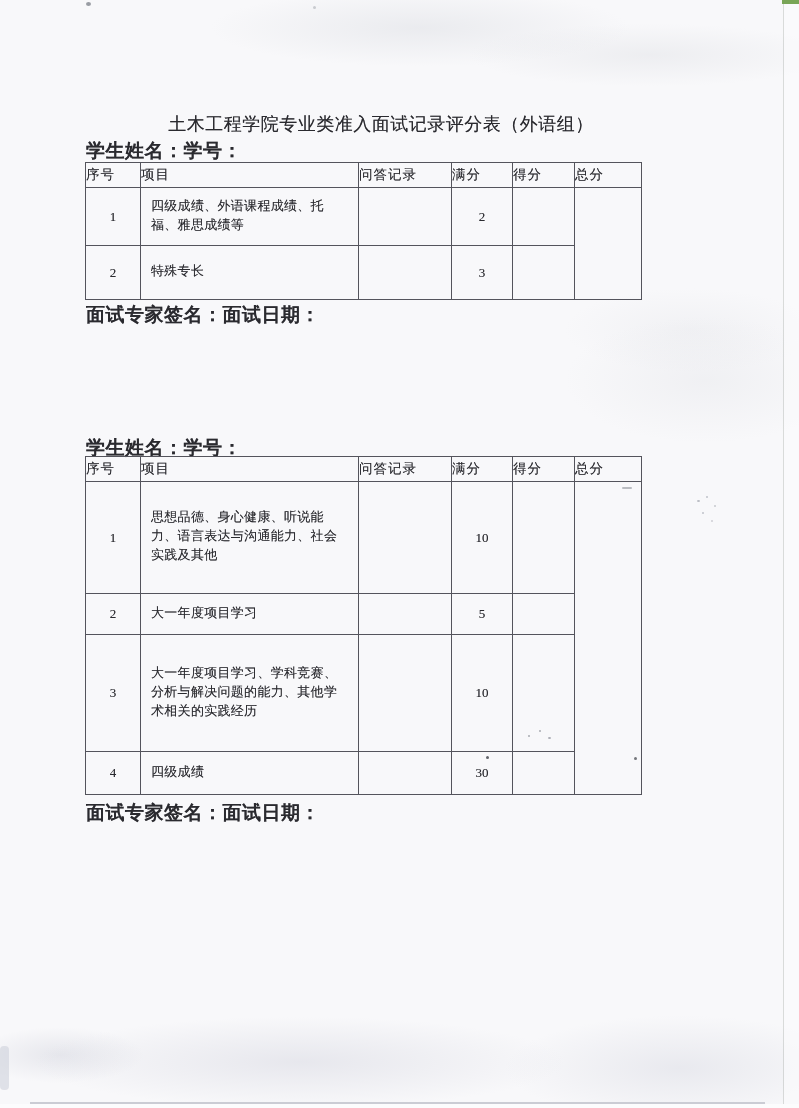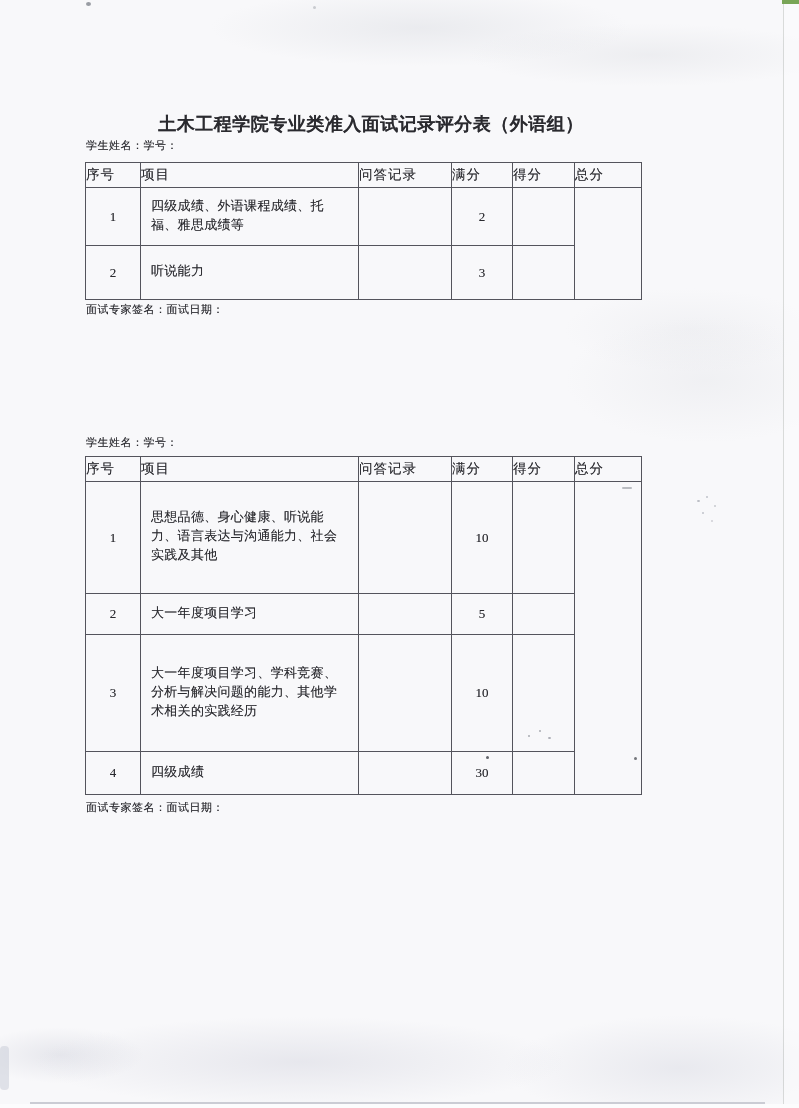--- a/index.html
+++ b/index.html
@@ -11,28 +11,28 @@
       radial-gradient(ellipse 300px 55px at 420px 28px, rgba(205,208,215,0.32), rgba(205,208,215,0) 70%),
       radial-gradient(ellipse 260px 45px at 650px 55px, rgba(208,210,216,0.28), rgba(208,210,216,0) 70%),
       radial-gradient(ellipse 200px 90px at 705px 380px, rgba(210,212,218,0.22), rgba(210,212,218,0) 70%),
       radial-gradient(ellipse 180px 60px at 690px 330px, rgba(212,214,220,0.20), rgba(212,214,220,0) 70%),
       radial-gradient(ellipse 380px 65px at 300px 1062px, rgba(203,204,216,0.38), rgba(203,204,216,0) 70%),
       radial-gradient(ellipse 250px 75px at 680px 1068px, rgba(200,202,214,0.32), rgba(200,202,214,0) 70%),
       radial-gradient(ellipse 120px 40px at 60px 1055px, rgba(203,205,216,0.40), rgba(203,205,216,0) 70%);
     color:#2a2a2f;
   }
   .doc-title{
-    position:absolute;left:75px;width:556px;margin:0;text-align:center;text-indent:36px;
-    font-size:18px;font-weight:bold;letter-spacing:0.5px;white-space:nowrap;
+    position:absolute;left:85px;width:556px;margin:0;text-align:center;text-indent:36px;
+    font-size:18px;font-weight:normal;letter-spacing:0.5px;white-space:nowrap;
     text-shadow:0 0 0.5px rgba(40,40,45,0.55);
   }
   .title-1{top:112px;}
   .title-2{top:406px;}
   .student-line,.footer-line{
-    position:absolute;left:86px;font-size:11px;font-weight:normal;letter-spacing:0.5px;
+    position:absolute;left:86px;font-size:19px;font-weight:bold;letter-spacing:0.5px;
     text-shadow:0 0 0.4px rgba(40,40,45,0.5);
   }
   .student-1{top:138px;}
   .student-2{top:435px;}
   .footer-1{top:302px;}
   .footer-2{top:800px;}
   table.score-table{
     position:absolute;left:85px;border-collapse:collapse;table-layout:fixed;width:557px;
     font-size:13px;
   }
@@ -103,21 +103,21 @@
     <tr class="t1-r1">
       <td class="c-no">1</td>
       <td class="c-item">四级成绩、外语课程成绩、托福、雅思成绩等</td>
       <td class="c-record"></td>
       <td class="c-max">2</td>
       <td class="c-score"></td>
       <td class="c-total" rowspan="2"></td>
     </tr>
     <tr class="t1-r2">
       <td class="c-no">2</td>
-      <td class="c-item">听说能力</td>
+      <td class="c-item">特殊专长</td>
       <td class="c-record"></td>
       <td class="c-max">3</td>
       <td class="c-score"></td>
     </tr>
   </tbody>
     </table>
 
   <div class="footer-line footer-1">面试专家签名：面试日期：</div>
 
   <div class="student-line student-2">学生姓名：学号：</div>

